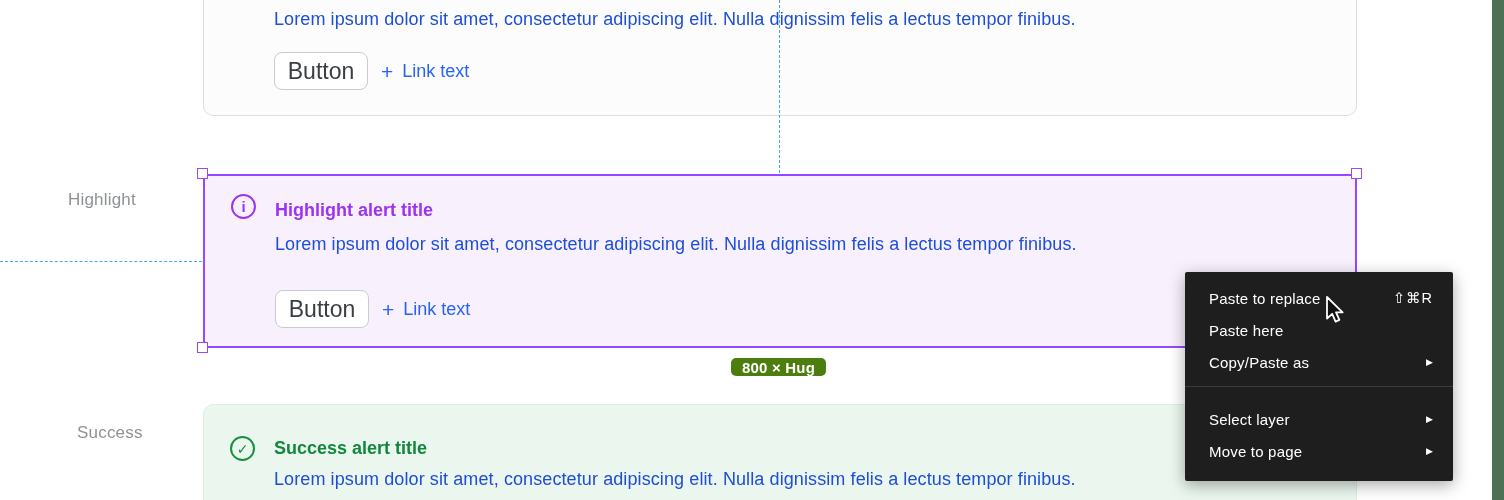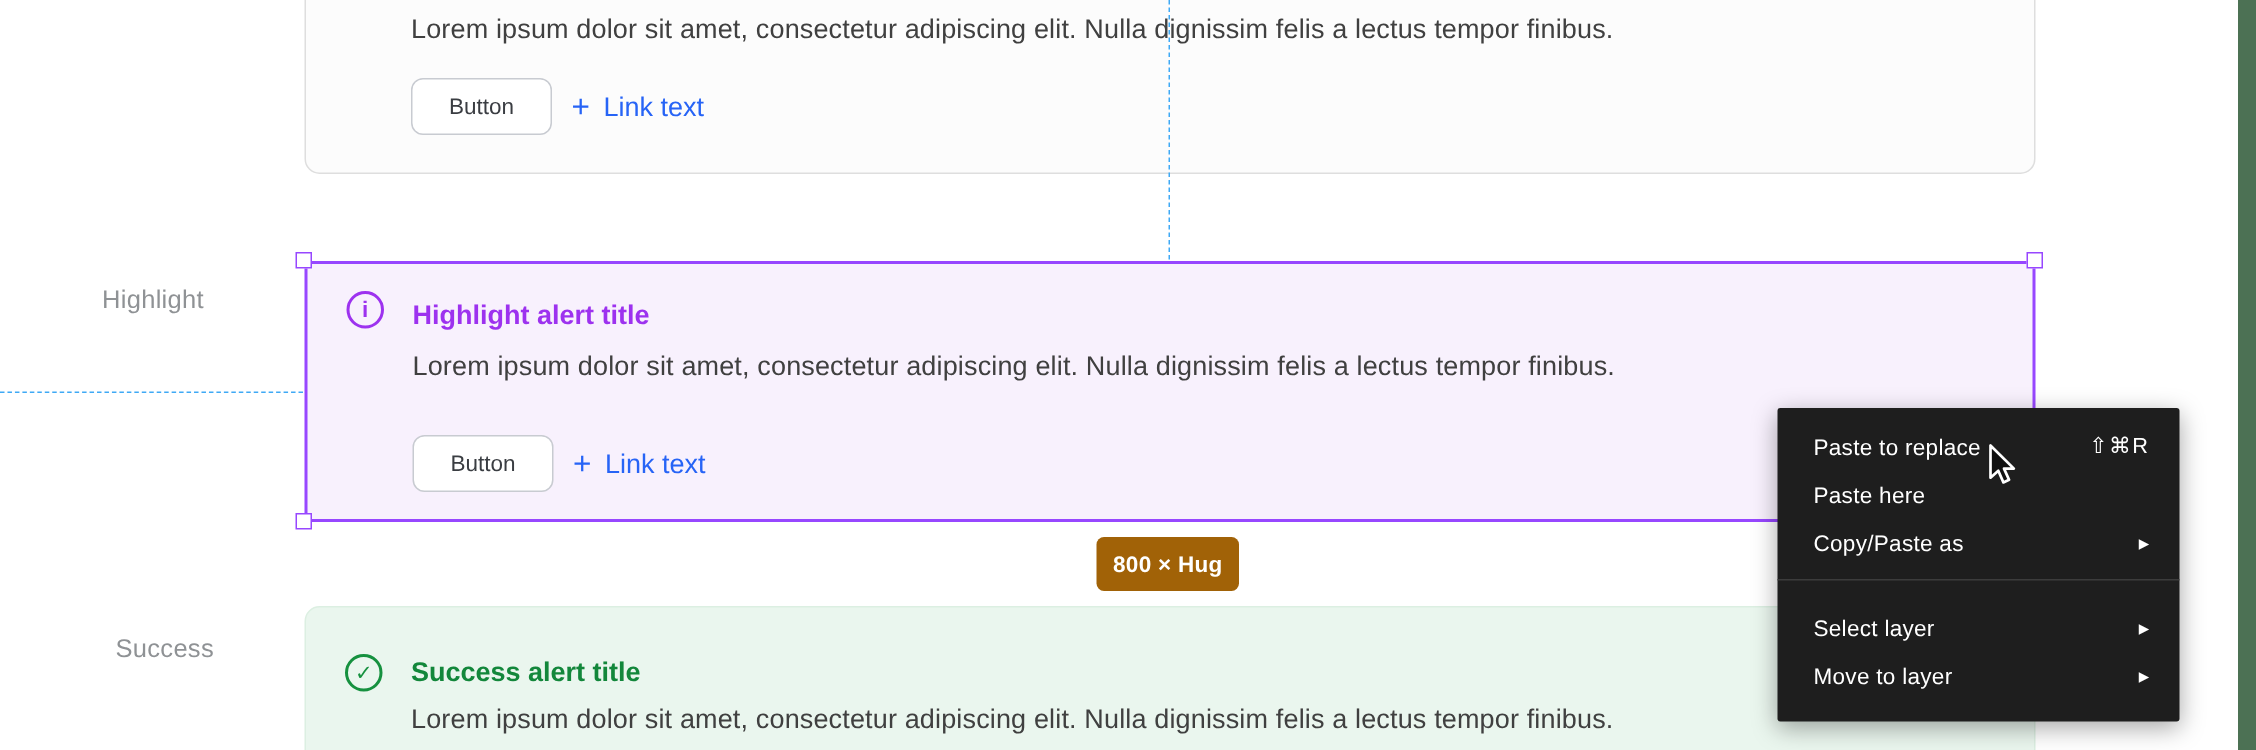--- a/index.html
+++ b/index.html
@@ -24,49 +24,49 @@
   .card-success .title-row{top:31px;color:#13873B;}
   .alert-icon{
     position:absolute;left:26px;top:18px;width:25px;height:25px;border-radius:50%;
     box-sizing:border-box;display:flex;align-items:center;justify-content:center;
     font-size:15px;font-weight:700;
   }
   .card-highlight .alert-icon{border:2px solid #9D32EF;color:#9D32EF;}
   .card-success .alert-icon{top:31px;border:2px solid #16913F;color:#16913F;font-size:14px;}
   .card .body-text{
     position:absolute;left:70px;top:56px;width:1040px;font-size:18px;line-height:24px;
-    color:#404040;letter-spacing:.1px;white-space:nowrap;overflow:hidden;
+    color:#1d4ed8;letter-spacing:.1px;white-space:nowrap;overflow:hidden;
   }
   .card-default .body-text{top:64px;}
   .card-success .body-text{top:62px;}
   .btn{
     position:absolute;left:70px;top:114px;width:94px;height:38px;box-sizing:border-box;
     background:#ffffff;border:1.5px solid #C8CBD1;border-radius:8px;
     display:flex;align-items:center;justify-content:center;
-    font-size:15px;font-weight:500;color:#3A3D42;cursor:pointer;
+    font-size:23px;font-weight:500;color:#3A3D42;cursor:pointer;
   }
   .card-default .btn{top:109px;}
   .link{
     position:absolute;left:177px;top:114px;height:38px;display:flex;align-items:center;gap:9px;
     color:#2764F6;font-size:18px;font-weight:500;cursor:pointer;white-space:nowrap;
   }
   .card-default .link{top:109px;}
   .link .plus{font-size:21px;font-weight:400;line-height:1;}
   
   .handle{
     position:absolute;width:11px;height:11px;background:#fff;border:1.5px solid #9747FF;
     box-sizing:border-box;z-index:5;
   }
   
   .guide-v{position:absolute;left:779px;top:0;height:173px;border-left:1.5px dashed #3FA9F5;z-index:4;}
   .guide-h{position:absolute;left:0;top:261px;width:202px;border-top:1.5px dashed #3FA9F5;z-index:4;}
   
   .size-badge{
-    position:absolute;left:731px;top:358px;height:36px;padding:0 11px;box-sizing:border-box;
-    background:#a16207;border-radius:5px;color:#fff;font-size:15px;font-weight:700;
+    position:absolute;left:731px;top:358px;height:18px;padding:0 11px;box-sizing:border-box;
+    background:#4d7c0f;border-radius:5px;color:#fff;font-size:15px;font-weight:700;
     display:flex;align-items:center;letter-spacing:.2px;z-index:6;
   }
   
   .context-menu{
     position:absolute;left:1185px;top:272px;width:268px;box-sizing:border-box;
     background:#1E1E1E;border-radius:2px;padding:10px 0 14px 0;z-index:10;
     box-shadow:0 4px 16px rgba(0,0,0,.35);
   }
   .menu-item{
     height:32px;display:flex;align-items:center;justify-content:space-between;
@@ -143,21 +143,21 @@
     <div class="menu-item">
       <span>Copy/Paste as</span>
       <span class="submenu-arrow">▶</span>
     </div>
     <div class="menu-separator"></div>
     <div class="menu-item">
       <span>Select layer</span>
       <span class="submenu-arrow">▶</span>
     </div>
     <div class="menu-item">
-      <span>Move to layer</span>
+      <span>Move to page</span>
       <span class="submenu-arrow">▶</span>
     </div>
   </div>
 
   <div class="cursor">
     <svg width="26" height="32" viewBox="0 0 26 32">
       <path d="M6 3 L6 24.5 L11.2 19.8 L14.6 27.6 L18.4 25.9 L15 18.4 L21.6 18.4 Z" fill="#111111" stroke="#ffffff" stroke-width="1.8" stroke-linejoin="round"></path>
     </svg>
   </div>
 

